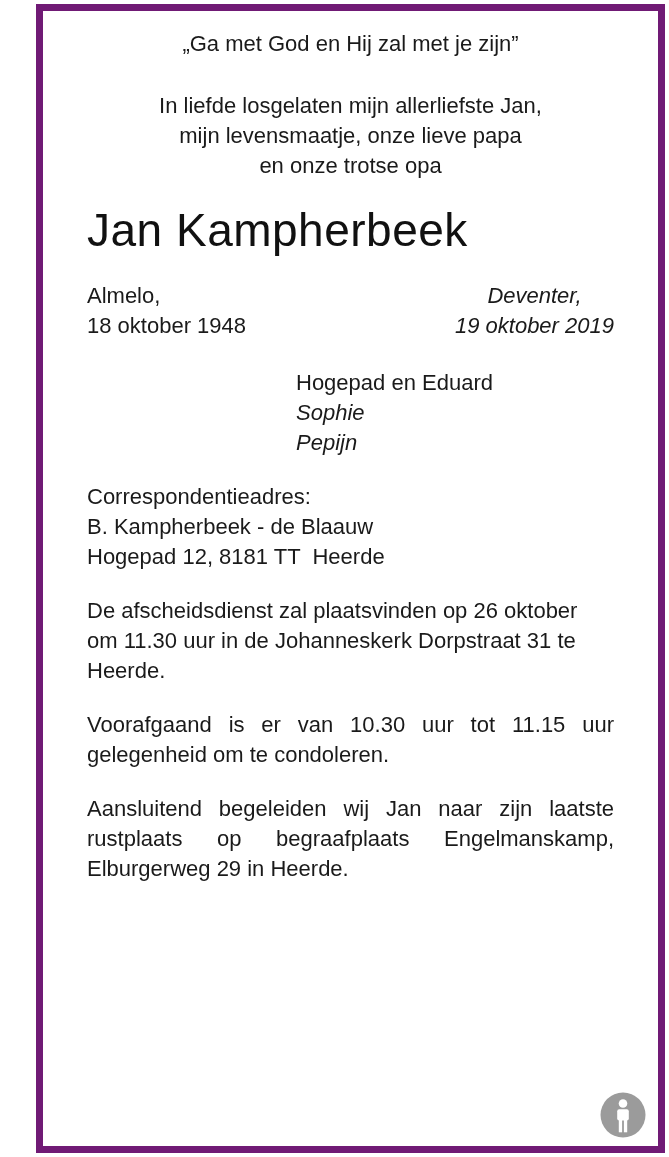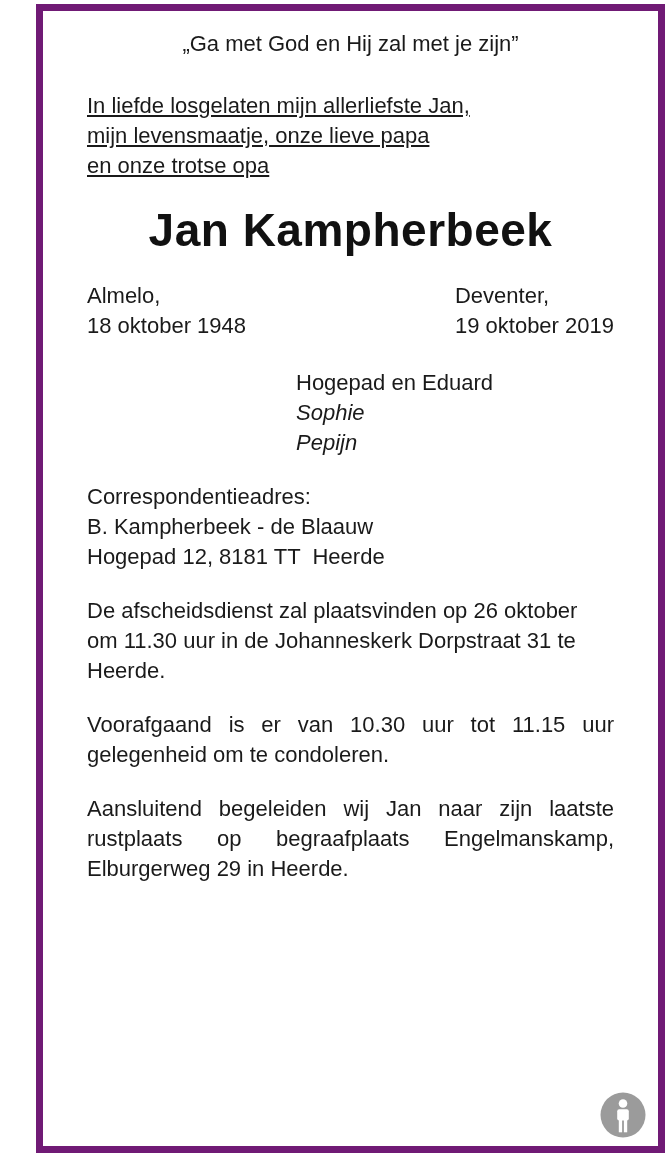--- a/index.html
+++ b/index.html
@@ -21,37 +21,37 @@
     box-sizing: border-box;
     padding: 14px 44px 18px 44px;
     font-family: "Liberation Sans", "DejaVu Sans", sans-serif;
     font-size: 22px;
     line-height: 30px;
     color: #1a1a1a;
     overflow: hidden;
     margin-left: 32px;
   }
   .quote { text-align: center; margin-top: 4px; }
-  .intro { text-align: left; margin-top: 32px; text-decoration: underline; }
+  .intro { text-align: center; margin-top: 32px; }
   .name {
     font-size: 46px;
     line-height: 54px;
-    font-weight: 700;
+    font-weight: 400;
     margin: 22px 0 0 0;
-    text-align: center;
+    text-align: left;
     letter-spacing: 0.5px;
     color: #111111;
   }
   .dates {
     display: flex;
     justify-content: space-between;
     margin-top: 24px;
     gap: 28px;
   }
-  .death { text-align: left; }
+  .death { text-align: center; font-style: italic; }
   .family { margin-top: 27px; margin-left: 209px; }
   .family-member.gap { margin-top: 23px; }
   .italic { font-style: italic; }
   .correspondence { margin-top: 24px; }
   .pre { white-space: pre-wrap; }
   .para { margin: 24px 0 0 0; }
   .para.first { margin-top: 38px; }
   .justify { text-align: justify; }
   .logo {
     position: absolute;

